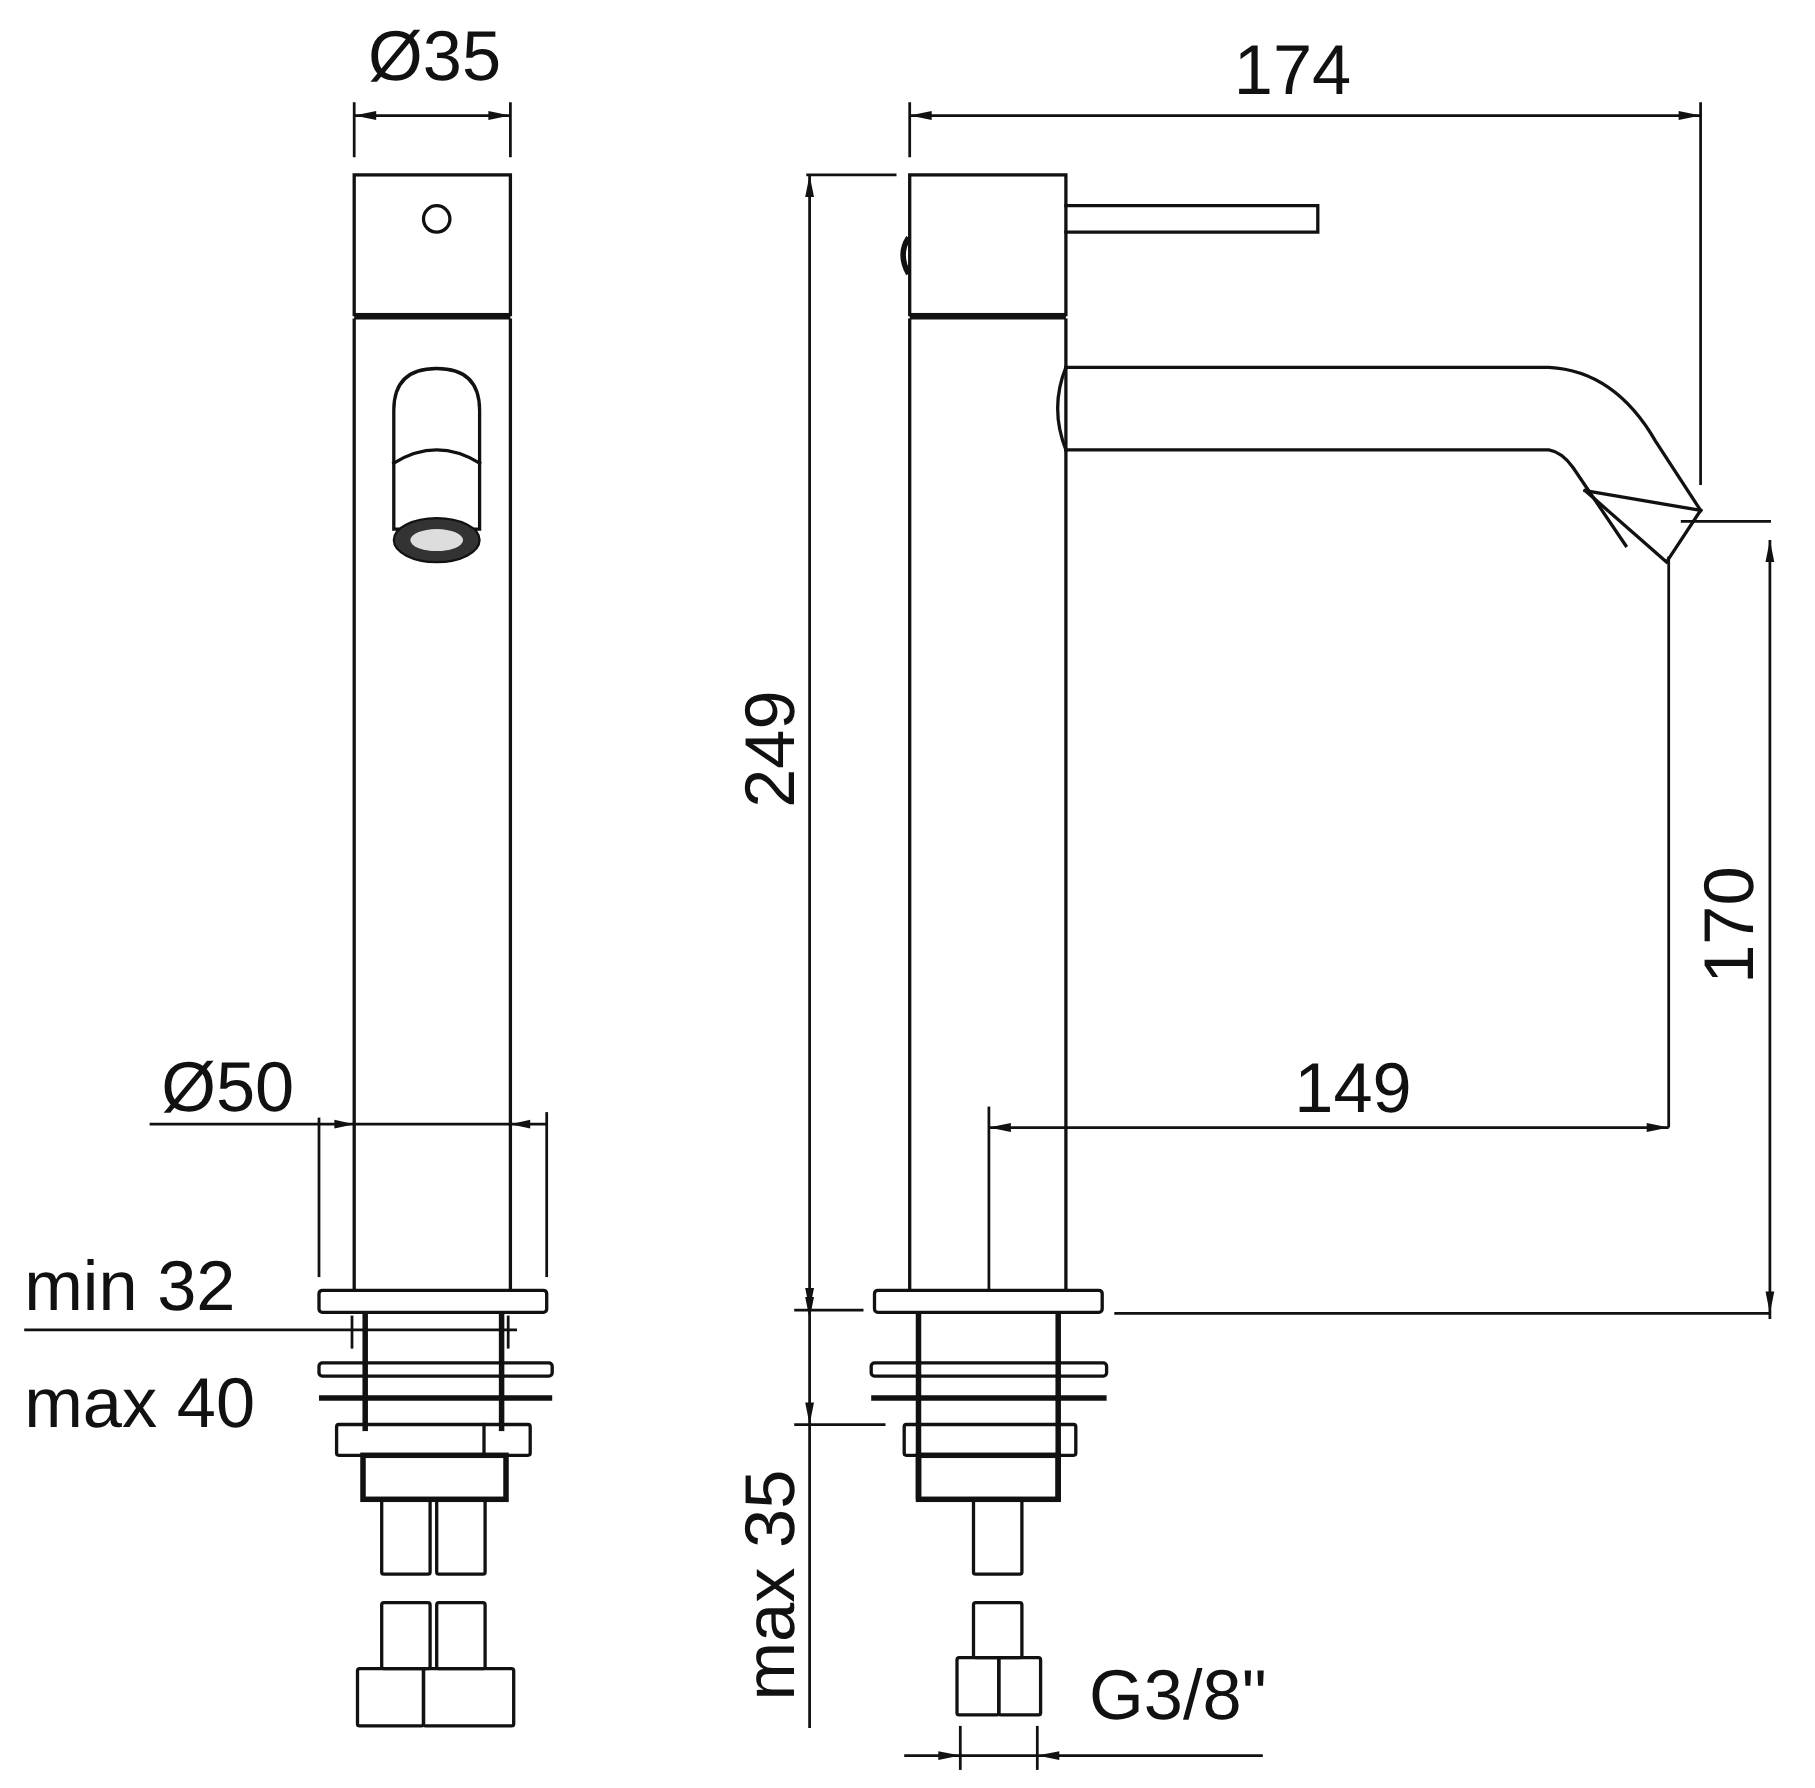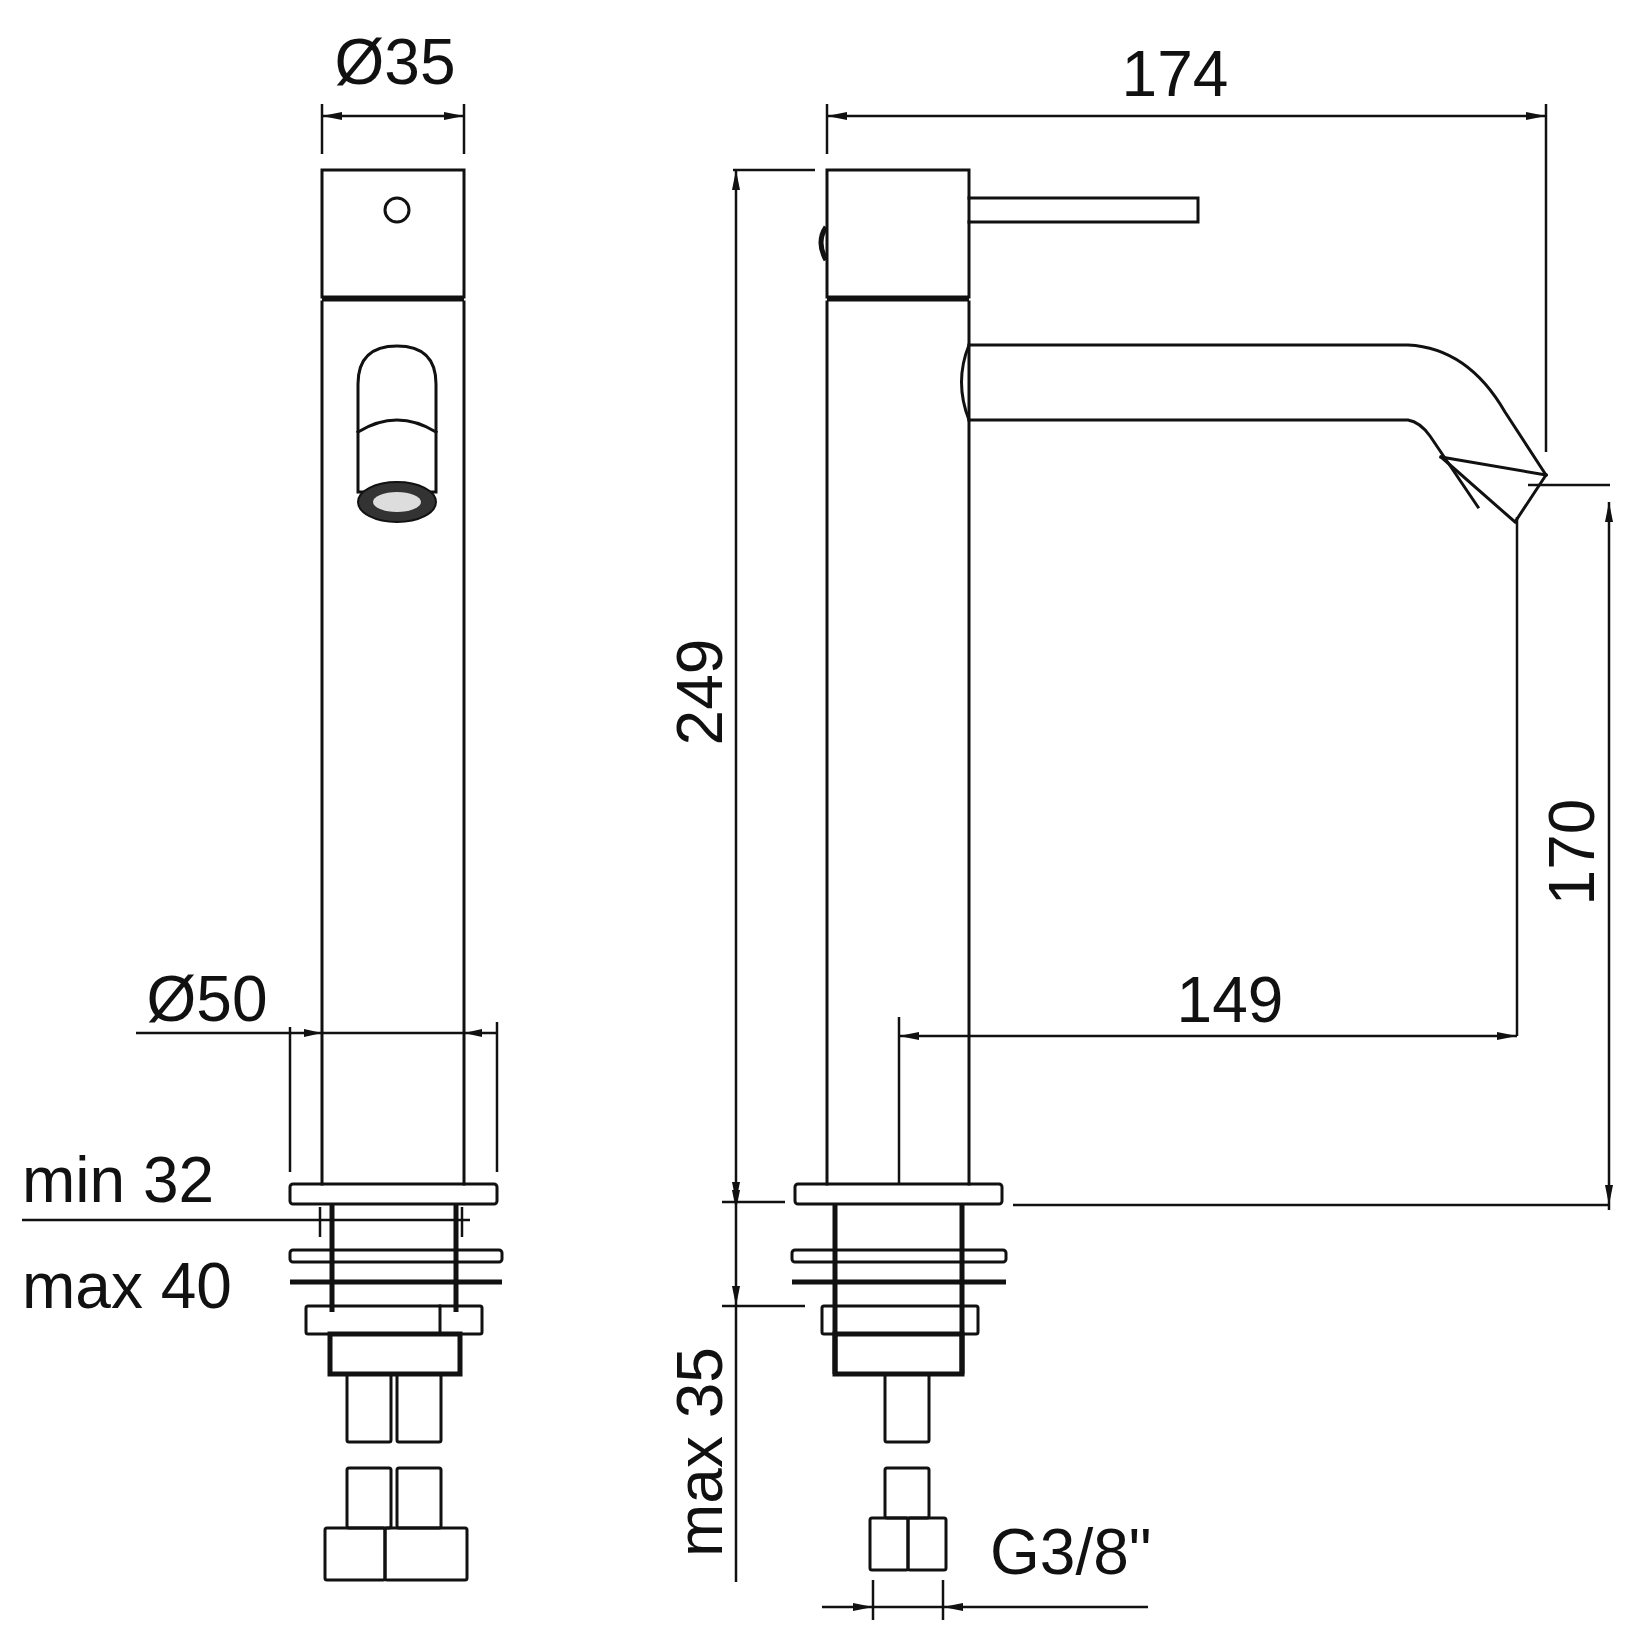--- a/index.html
+++ b/index.html
@@ -1,17 +1,17 @@
 <!DOCTYPE html>
 <html><head>
   <meta charset="utf-8">
   <style>
     html, body { margin: 0; padding: 0; background: #ffffff; }
     body { width: 1650px; height: 1625px; overflow: hidden; }
-    #drawing { position: absolute; left: 0; top: 12px; width: 1650px; height: 1419px; }
+    #drawing { position: absolute; left: 0; top: 1px; width: 1650px; height: 1419px; }
     svg { display: block; }
     .ln { stroke: #111111; fill: none; stroke-width: 3; stroke-linecap: square; }
     .thk { stroke: #111111; fill: none; stroke-width: 5; }
     .dim { stroke: #111111; fill: none; stroke-width: 2.5; }
     .txt { font-family: "Liberation Sans", sans-serif; fill: #111111; font-size: 64px; }
     .arrow { fill: #111111; stroke: none; }
   </style>
 </head>
 <body>
 

